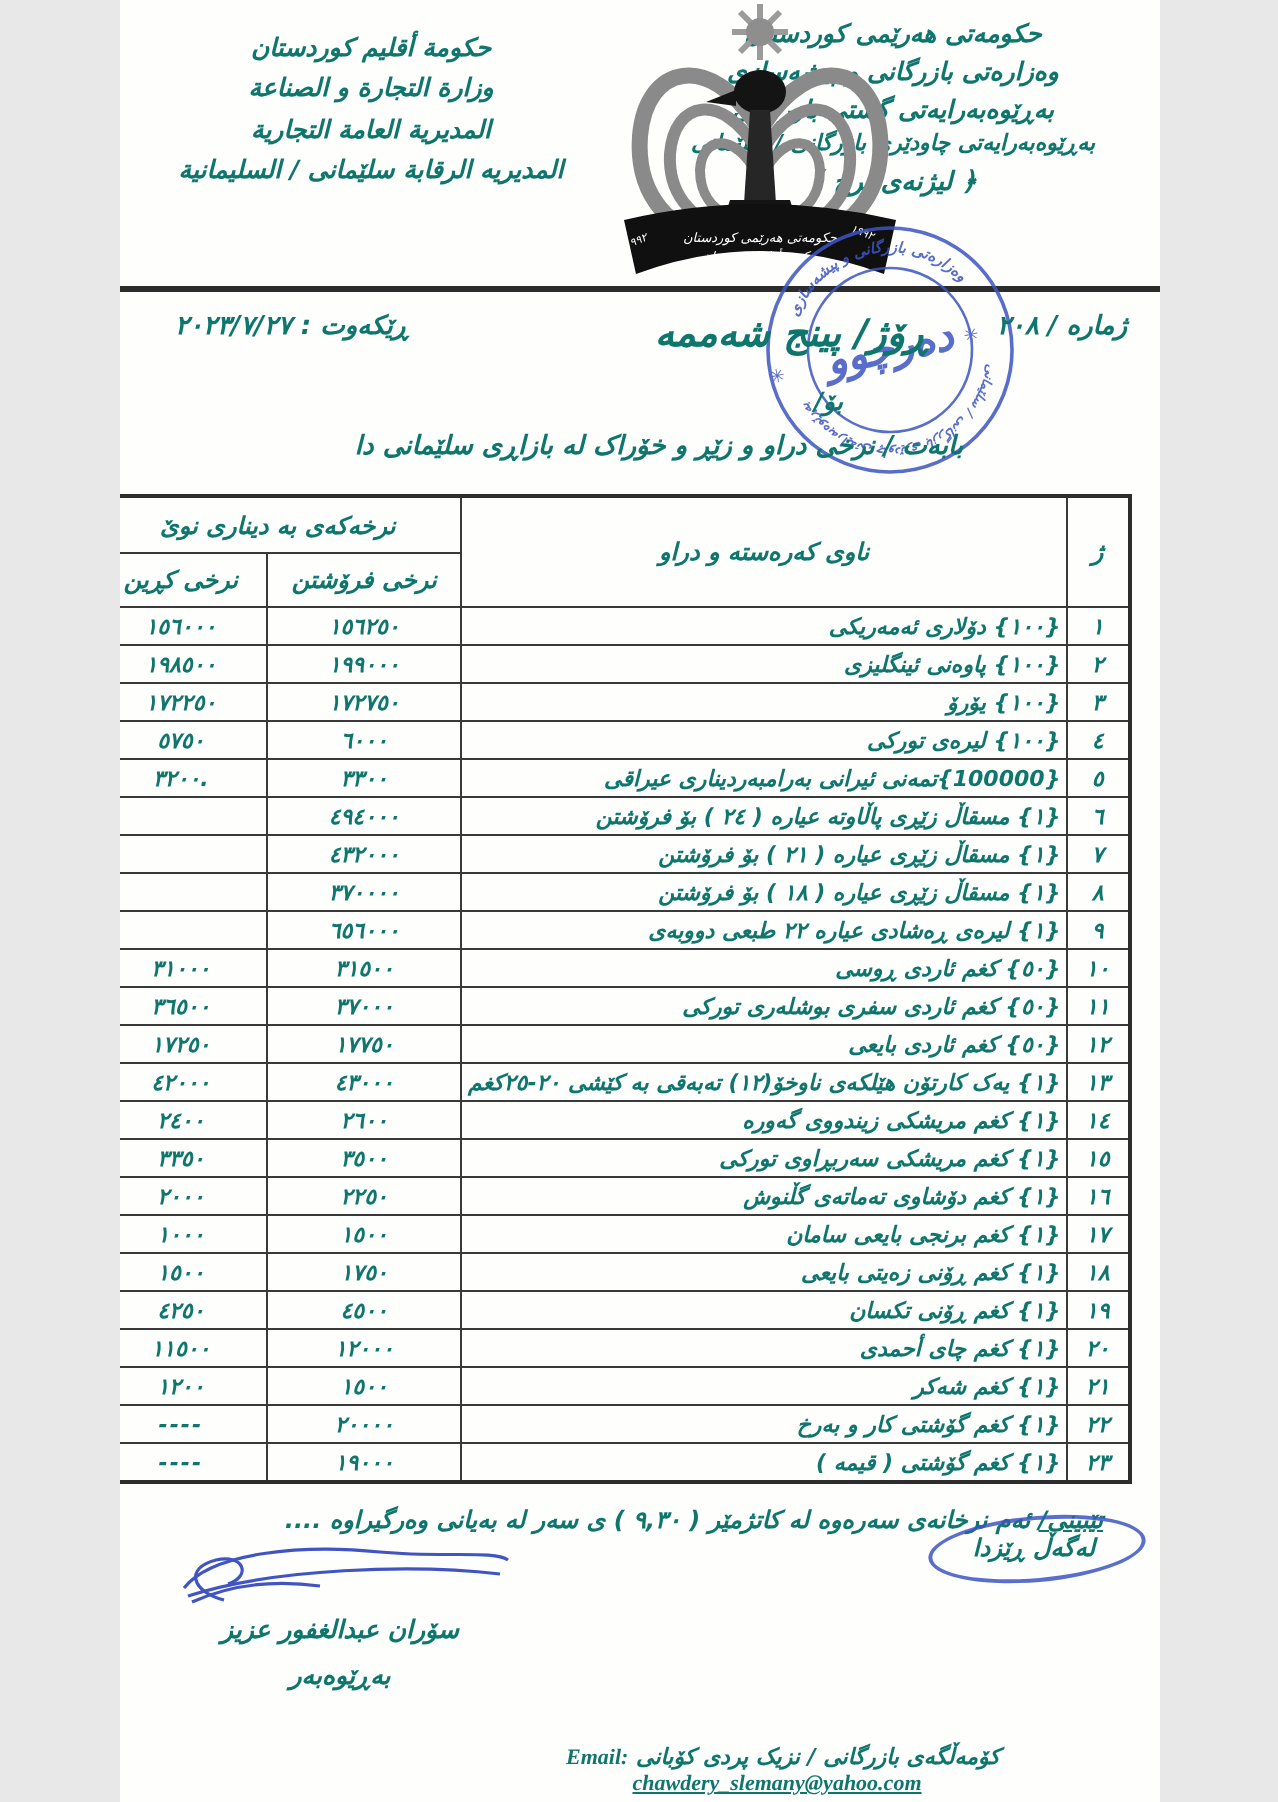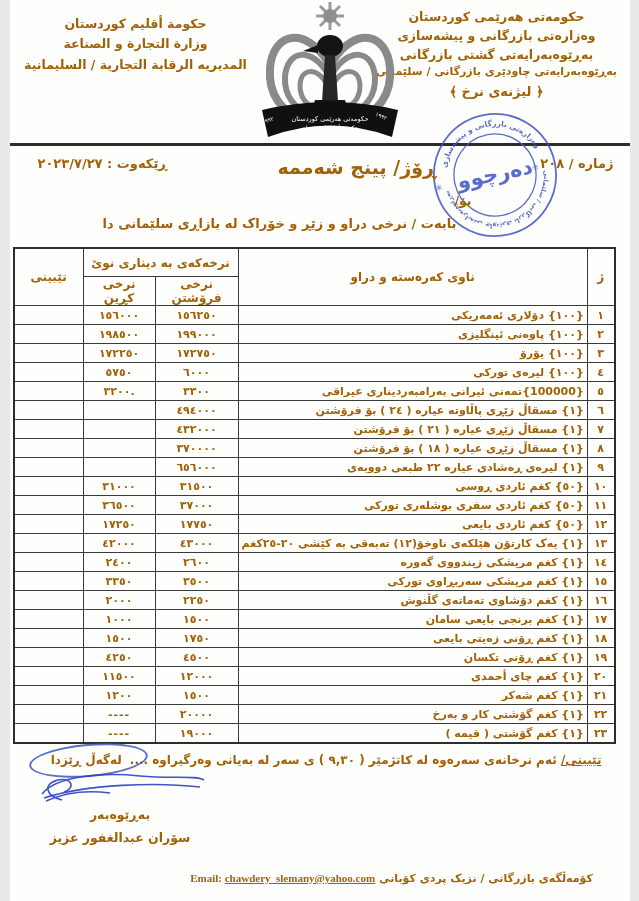--- a/index.html
+++ b/index.html
@@ -1,17 +1,17 @@
 <!DOCTYPE html>
 <html lang="ckb" dir="rtl"><head>
 <meta charset="utf-8">
 <style>
   html,body{margin:0;padding:0;background:#e8e8e8;}
-  .page{position:relative;width:620px;height:901px;margin:0 auto;background:#fefefdff;
-        font-family:"DejaVu Sans",sans-serif;color:#a16207;overflow:hidden;direction:rtl;}
+  .page{position:relative;width:520px;height:901px;margin:0 auto;background:#fefefdff;
+        font-family:"DejaVu Sans",sans-serif;color:#0f766e;overflow:hidden;direction:rtl;font-style:italic;}
   .abs{position:absolute;}
   
   .hdr-left{left:6px;top:14px;width:240px;text-align:center;font-size:12.5px;font-weight:bold;line-height:1.62;}
   .hdr-right{right:2px;top:8px;width:262px;text-align:center;font-size:12.5px;font-weight:bold;line-height:1.5;}
   .hdr-right .small{font-size:11px;}
   .hdr-right .committee{font-size:13px;letter-spacing:1px;margin-top:1px;}
   .emblem{left:247px;top:0;width:146px;height:140px;}
   .rule{top:143px;left:0;width:639px;height:3px;background:#2c2c2c;}
   
   .meta-number{top:156px;right:16px;font-size:13px;font-weight:bold;}
@@ -47,21 +47,22 @@
   .footer .email{text-decoration:underline;}
 </style>
 </head>
 <body>
 
 <div class="page">
 
   <div class="abs hdr-left">
     <div>حكومة أقليم كوردستان</div>
     <div>وزارة التجارة و الصناعة</div>
-    <div>المديريه الرقابة التجارية / السليمانية</div>
+    <div>المديرية العامة التجارية</div>
+    <div>المديريه الرقابة سلێمانی / السليمانية</div>
   </div>
 
   <div class="abs hdr-right">
     <div>حکومەتی هەرێمی کوردستان</div>
     <div>وەزارەتی بازرگانی و پیشەسازی</div>
     <div>بەڕێوەبەرایەتی گشتی بازرگانی</div>
     <div class="small">بەڕێوەبەرایەتی چاودێری بازرگانی / سلێمانی</div>
     <div class="committee">﴿ لیژنەی نرخ ﴾</div>
   </div>
 
@@ -327,22 +328,22 @@
   <svg class="abs sig-scribble" viewBox="0 0 180 36">
     <g fill="none" stroke="#2c43bd" stroke-width="1.6" opacity="0.9">
       <path d="M10,24 C24,6 70,2 108,6 C140,9 165,5 172,10"></path>
       <path d="M12,28 C55,14 125,12 168,17"></path>
       <path d="M14,31 C34,22 56,20 78,23"></path>
       <path d="M30,30 C14,26 10,14 26,10 C40,7 44,18 32,22"></path>
     </g>
   </svg>
 
   <div class="abs sig-block">
+    <div>سۆران عبدالغفور عزیز</div>
     <div>بەڕێوەبەر</div>
-    <div>سۆران عبدالغفور عزیز</div>
   </div>
 
   <div class="abs footer">
     <span>کۆمەڵگەی بازرگانی / نزیک پردی کۆبانی</span>
     <span class="email-wrap"><span>Email:</span>
       <span class="email">chawdery_slemany@yahoo.com</span></span>
   </div>
 
 </div>
 

